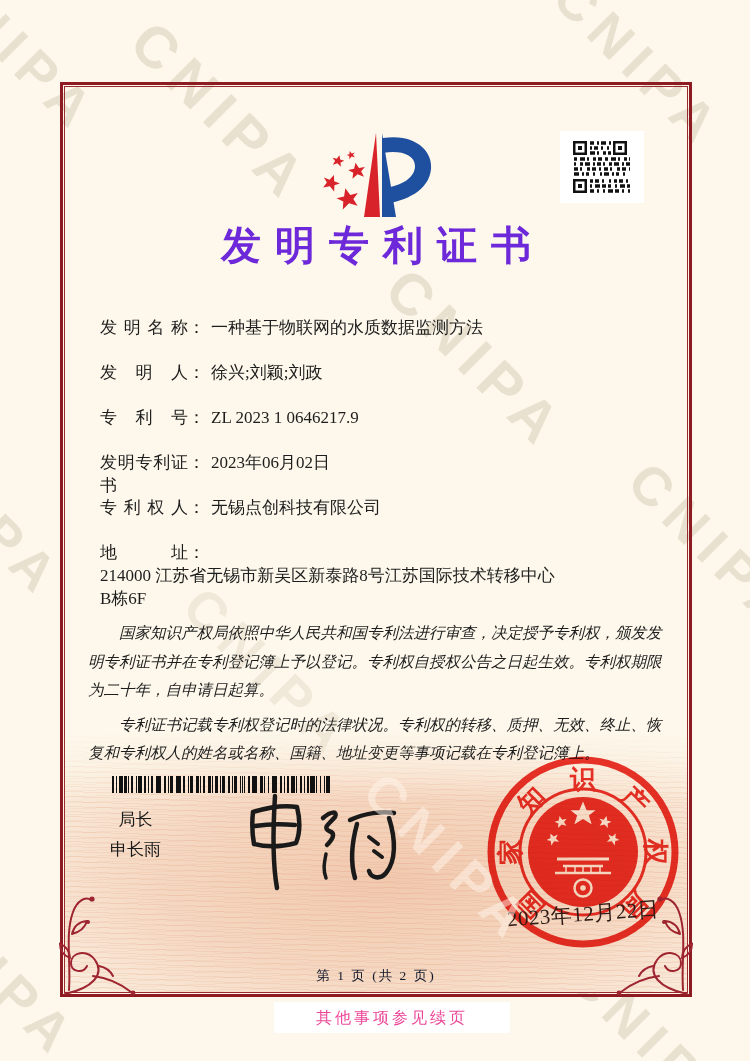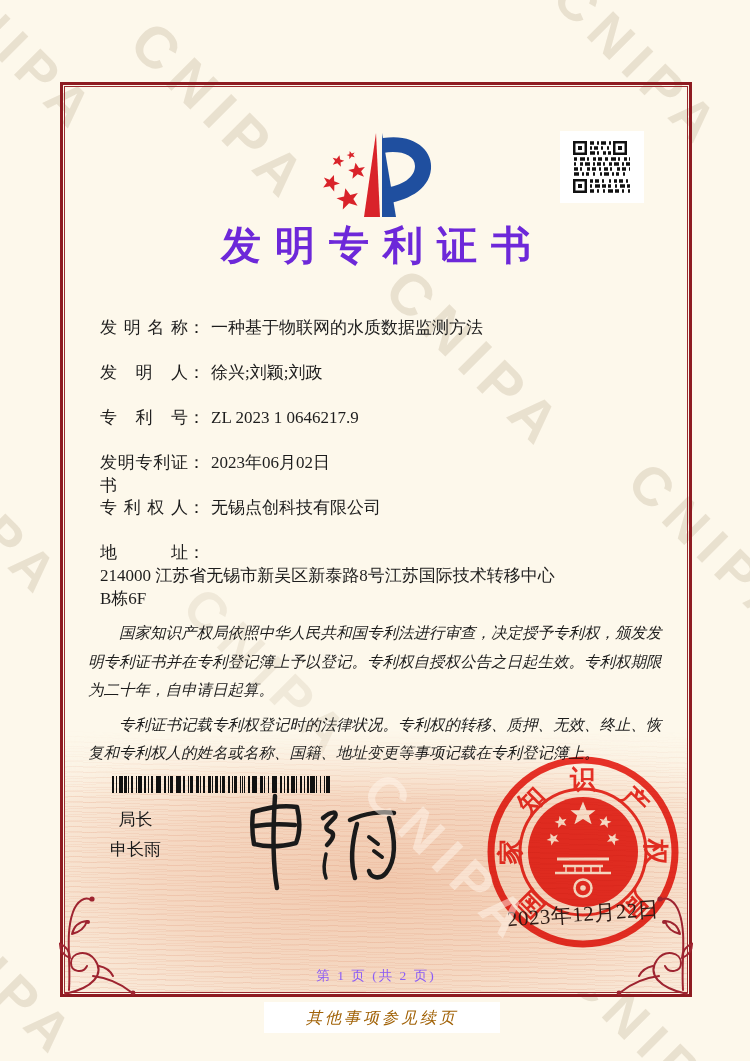--- a/index.html
+++ b/index.html
@@ -95,30 +95,30 @@
     font-family:"Liberation Sans","DejaVu Sans",sans-serif;
     font-weight:700; font-size:26px; color:#e8281e;
   }
   .seal-date{
     position:absolute; left:0; right:0; top:148px; text-align:center;
     font-size:21px; color:#241410; letter-spacing:.5px;
     transform:rotate(-4deg); font-weight:500;
   }
   .page-info{
     position:absolute; left:0; right:0; top:882px; text-align:center;
-    font-size:13.5px; color:#8b5cf6; letter-spacing:2px;
+    font-size:13.5px; color:#0f172a; letter-spacing:2px;
   }
   .corner{ position:absolute; z-index:3; }
   .corner.bl{ left:-4px; bottom:-4px; }
   .corner.br{ right:-4px; bottom:-4px; transform:scaleX(-1); }
   
   .footer-box{
-    position:absolute; left:264px; top:1002px; width:236px; height:31px;
+    position:absolute; left:274px; top:1002px; width:236px; height:31px;
     background:#fff; z-index:2; text-align:center; line-height:31px;
-    font-size:16px; font-style:italic; letter-spacing:3px; color:#a16207;
+    font-size:16px; letter-spacing:3px; color:#ec4899;
   }
 </style>
 </head>
 <body>
 
 <div class="page">
 
   <span class="wm" style="left:-40px;top:-50px">CNIPA</span>
   <span class="wm" style="left:165px;top:8px;font-size:58px">CNIPA</span>
   <span class="wm" style="left:585px;top:-35px">CNIPA</span>

